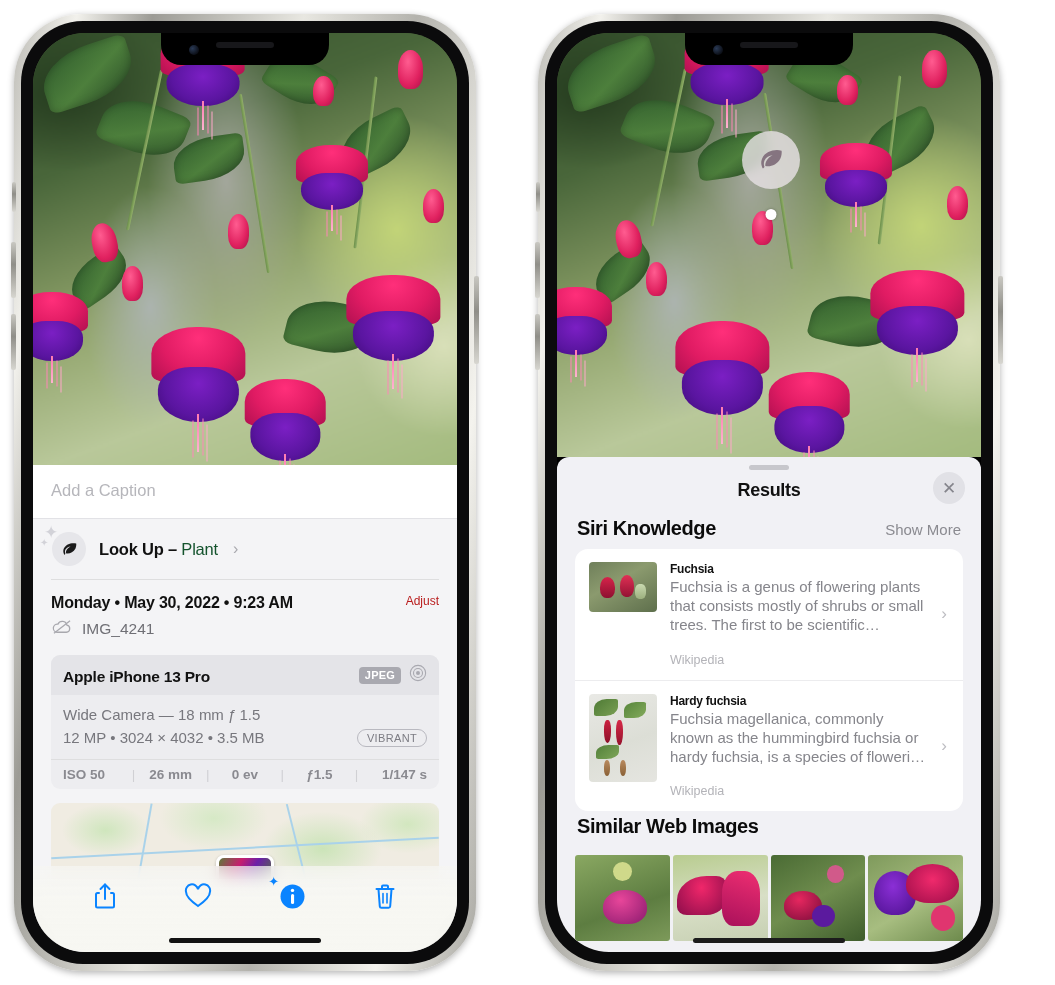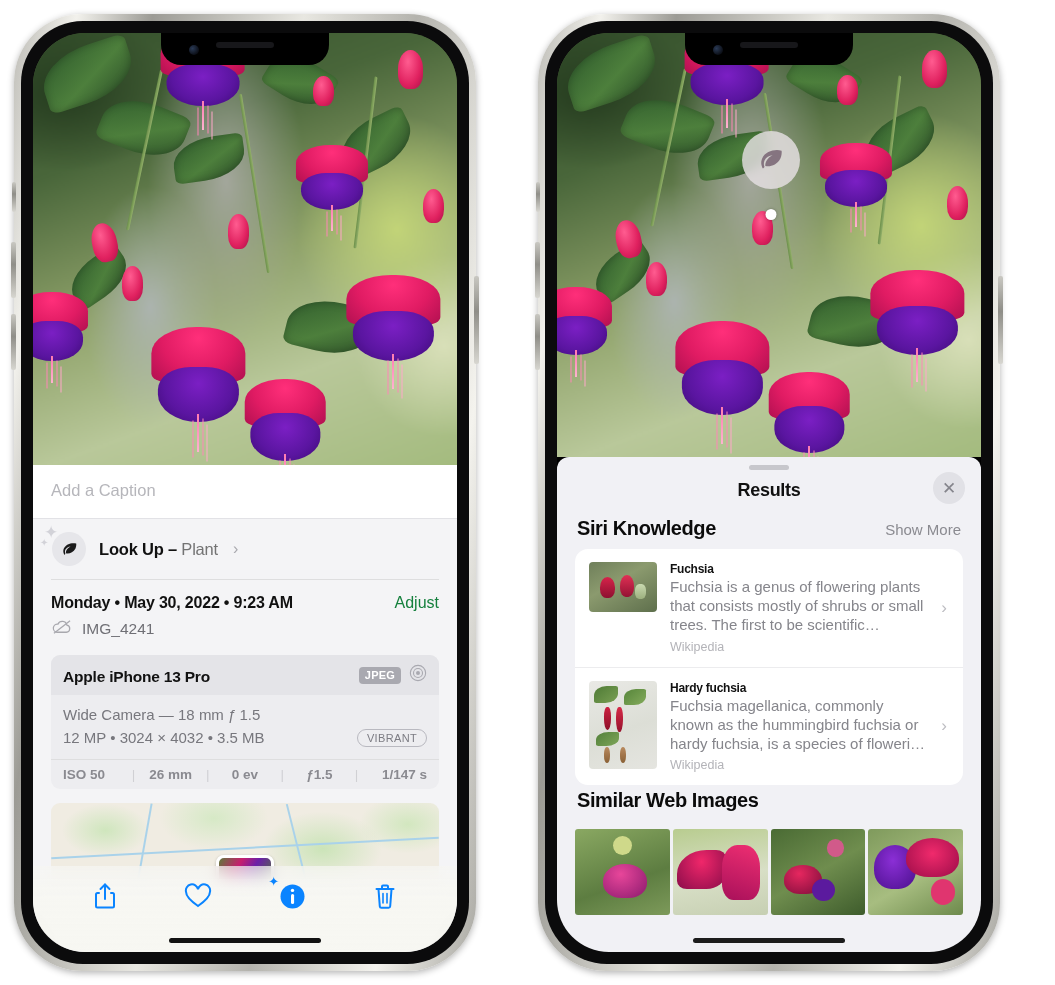--- a/index.html
+++ b/index.html
@@ -124,29 +124,29 @@
   }
   .lookup-icon-wrap { position: relative; width: 34px; height: 34px; flex: none; }
   .lookup-circle {
     position: absolute; inset: 0; border-radius: 50%;
     background: #e6e6ea; display: flex; align-items: center; justify-content: center;
   }
   .spark { position: absolute; color: #d2d2d8; line-height: 1; }
   .spark.a { left: -8px; top: -8px; font-size: 17px; }
   .spark.b { left: -12px; top: 6px; font-size: 10px; }
   .lookup-text { font-size: 16.5px; color: #111; font-weight: 700; letter-spacing: -.2px; }
-  .lookup-text .sub { color: #737373; font-weight: 400; }
+  .lookup-text .sub { color: #14532d; font-weight: 400; }
   .lookup-chev { color: #a9a9af; font-size: 16px; margin-left: 2px; }
 
   .divider { height: 1px; background: #dededf; margin: 0 18px; }
 
   .meta-block { padding: 14px 18px 6px; }
   .meta-top { display: flex; align-items: flex-start; justify-content: space-between; }
   .meta-date { font-size: 16px; font-weight: 700; color: #111; letter-spacing: -.2px; }
-  .adjust-link { font-size: 16px; color: #15803d; }
+  .adjust-link { font-size: 12px; color: #b91c1c; }
   .meta-file { display: flex; align-items: center; gap: 9px; margin-top: 7px; }
   .meta-file .fname { font-size: 15.5px; color: #6f6f75; }
 
   .exif-card {
     margin: 10px 18px 0; background: #ededf0; border-radius: 9px; overflow: hidden;
   }
   .exif-head {
     display: flex; align-items: flex-end; justify-content: space-between;
     padding: 9px 12px; background: #e4e4e8;
   }
@@ -225,21 +225,21 @@
   .know-item { display: flex; align-items: flex-start; gap: 13px; padding: 13px 12px 13px 14px; }
   .know-item + .know-item { border-top: 1px solid #ececee; }
   .know-thumb { width: 68px; height: 50px; border-radius: 4px; flex: none; overflow: hidden; position: relative; }
   .know-thumb.tall { height: 88px; }
   .thumb-a { background: linear-gradient(150deg,#6f7f5a 0%,#8b9a6e 40%,#5e6f4c 100%); }
   .thumb-b { background: linear-gradient(160deg,#e9e9e5 0%,#dcded6 55%,#e5e5e0 100%); }
   .tb-flower { position: absolute; border-radius: 50% 50% 42% 42%; }
   .know-body { flex: 1; min-width: 0; }
   .know-title { font-size: 12px; font-weight: 700; color: #111; letter-spacing: -.25px; }
   .know-desc { font-size: 15px; color: #85858b; line-height: 1.28; margin-top: 1px; }
-  .know-src { font-size: 12.5px; color: #b3b3b8; margin-top: 5px; }
+  .know-src { font-size: 12.5px; color: #b3b3b8; margin-top: 18px; }
   .know-chev { color: #bdbdc2; font-size: 17px; align-self: center; flex: none; padding-right: 4px; }
   .web-grid { display: flex; gap: 3px; margin-top: 8px; padding: 0 18px; }
   .web-img { flex: 1; height: 86px; border-radius: 3px; overflow: hidden; position: relative; }
 </style>
 </head>
 <body>
 
 <div class="stage">
 
   <div class="phone left">

